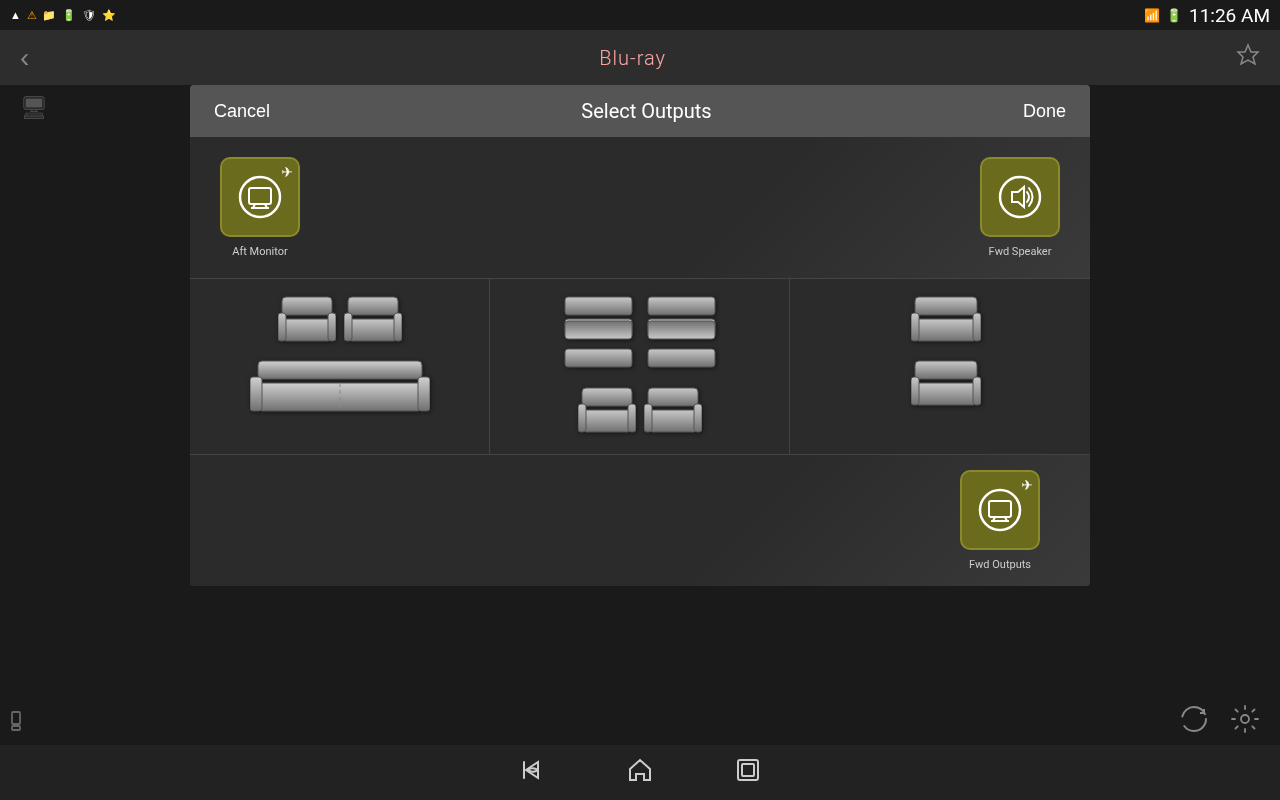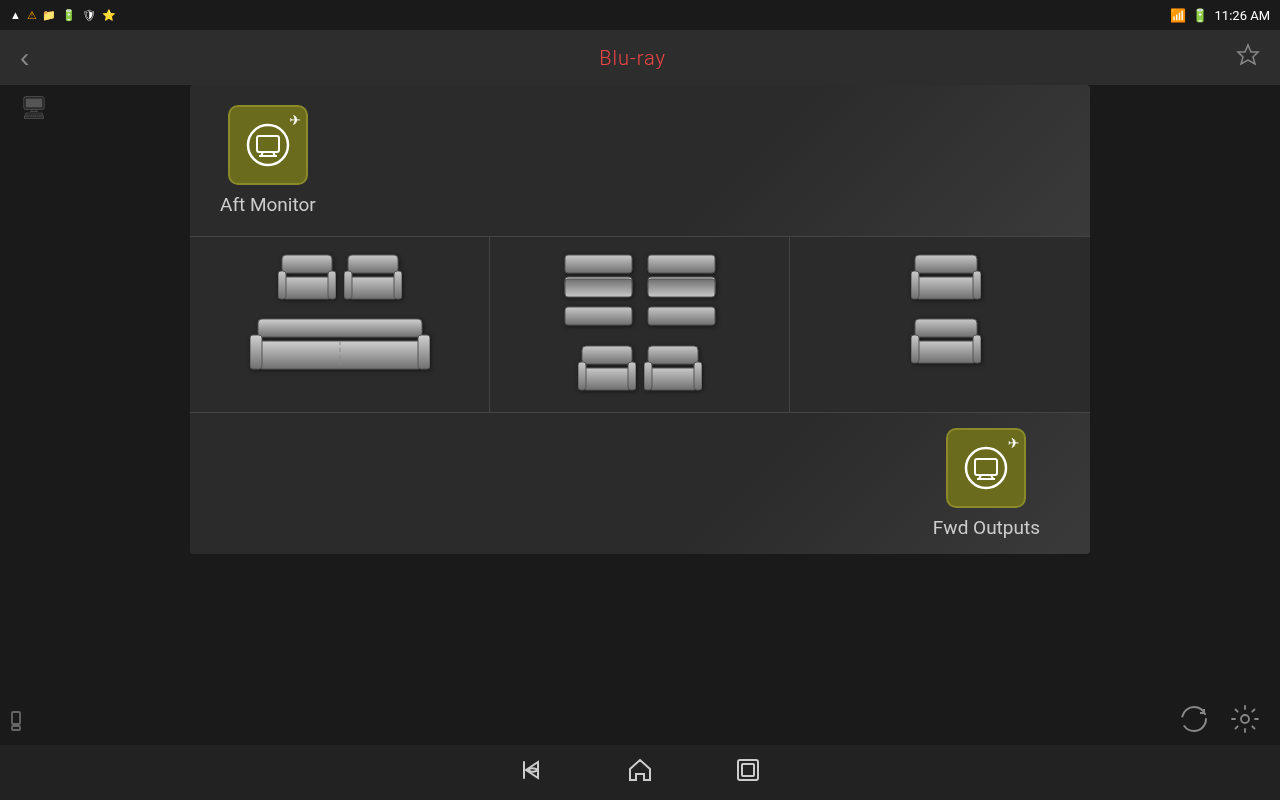--- a/index.html
+++ b/index.html
@@ -39,21 +39,21 @@
     .top-nav {
       width: 100%;
       height: 55px;
       background: #2d2d2d;
       display: flex;
       align-items: center;
       justify-content: space-between;
       padding: 0 20px;
     }
     .top-nav-title {
-      color: #ef4444;
+      color: #fca5a5;
       font-size: 20px;
       font-weight: 300;
       letter-spacing: 1px;
     }
     .nav-btn {
       color: #aaa;
       font-size: 22px;
       background: none;
       border: none;
       cursor: pointer;
@@ -114,21 +114,21 @@
 
     .output-item {
       display: flex;
       flex-direction: column;
       align-items: center;
       gap: 8px;
       cursor: pointer;
     }
     .output-item-label {
       color: #ccc;
-      font-size: 19px;
+      font-size: 11px;
       text-align: center;
     }
 
     .output-icon-box {
       width: 80px;
       height: 80px;
       background: #6b6b1e;
       border-radius: 10px;
       display: flex;
       align-items: center;
@@ -248,41 +248,46 @@
     <span style="color:#fff;font-size:11px;">▲</span>
     <span style="color:#ffa500;font-size:11px;">⚠</span>
     <span style="color:#fff;font-size:11px;">📁</span>
     <span style="color:#fff;font-size:11px;">🔋</span>
     <span style="color:#fff;font-size:11px;">🛡</span>
     <span style="color:#fff;font-size:11px;">⭐</span>
   </div>
   <div class="status-right">
     <span style="color:#fff;font-size:13px;">📶</span>
     <span style="color:#4caf50;font-size:13px;">🔋</span>
-    <span style="color:#fff;font-size:13px;">11:26 AM</span>
+    <span style="color:#fff;font-size:19px;">11:26 AM</span>
   </div>
 </div>
 
 <div class="top-nav">
   <button class="nav-btn" style="font-size:28px;color:#888;">‹</button>
   <span class="top-nav-title">Blu-ray</span>
   <button class="nav-btn">
     
     <svg width="24" height="24" viewBox="0 0 24 24" fill="none" stroke="#888" stroke-width="1.5">
       <polygon points="12,2 15,9 22,9 17,14 19,21 12,17 5,21 7,14 2,9 9,9"></polygon>
     </svg>
   </button>
 </div>
 
 <div class="side-left">
   <span style="color:#555;font-size:22px;">🖥</span>
 </div>
 
 <div class="dialog">
 
+  <div class="dialog-header">
+    <button class="dialog-cancel">Cancel</button>
+    <span class="dialog-header-title">Select Outputs</span>
+    <button class="dialog-done">Done</button>
+  </div>
 
   <div class="dialog-body">
 
     <div class="outputs-top">
 
       <div class="output-item">
         <div class="output-icon-box">
           <span class="map-badge">✈</span>
           <svg viewBox="0 0 48 48" fill="none">
             <circle cx="24" cy="24" r="20" stroke="#fff" stroke-width="2.5" fill="none"></circle>
@@ -290,20 +295,31 @@
             <line x1="19" y1="31" x2="17" y2="35" stroke="#fff" stroke-width="2"></line>
             <line x1="29" y1="31" x2="31" y2="35" stroke="#fff" stroke-width="2"></line>
             <line x1="15" y1="35" x2="33" y2="35" stroke="#fff" stroke-width="2"></line>
           </svg>
         </div>
         <span class="output-item-label">Aft Monitor</span>
       </div>
 
       <div class="outputs-spacer"></div>
 
+      <div class="output-item">
+        <div class="output-icon-box">
+          <svg viewBox="0 0 48 48" fill="none">
+            <circle cx="24" cy="24" r="20" stroke="#fff" stroke-width="2.5" fill="none"></circle>
+            <polygon points="16,19 22,19 28,14 28,34 22,29 16,29" stroke="#fff" stroke-width="2" fill="none"></polygon>
+            <path d="M31,19 Q35,24 31,29" stroke="#fff" stroke-width="2" fill="none" stroke-linecap="round"></path>
+            <path d="M33,15 Q40,24 33,33" stroke="#fff" stroke-width="2" fill="none" stroke-linecap="round"></path>
+          </svg>
+        </div>
+        <span class="output-item-label">Fwd Speaker</span>
+      </div>
     </div>
 
     <div class="seat-layout">
 
       <div class="seat-zone">
         <div class="seat-row">
 
           <div class="seat seat-single">
             <svg width="58" height="52" viewBox="0 0 58 52" class="seat-svg">
               <defs>

